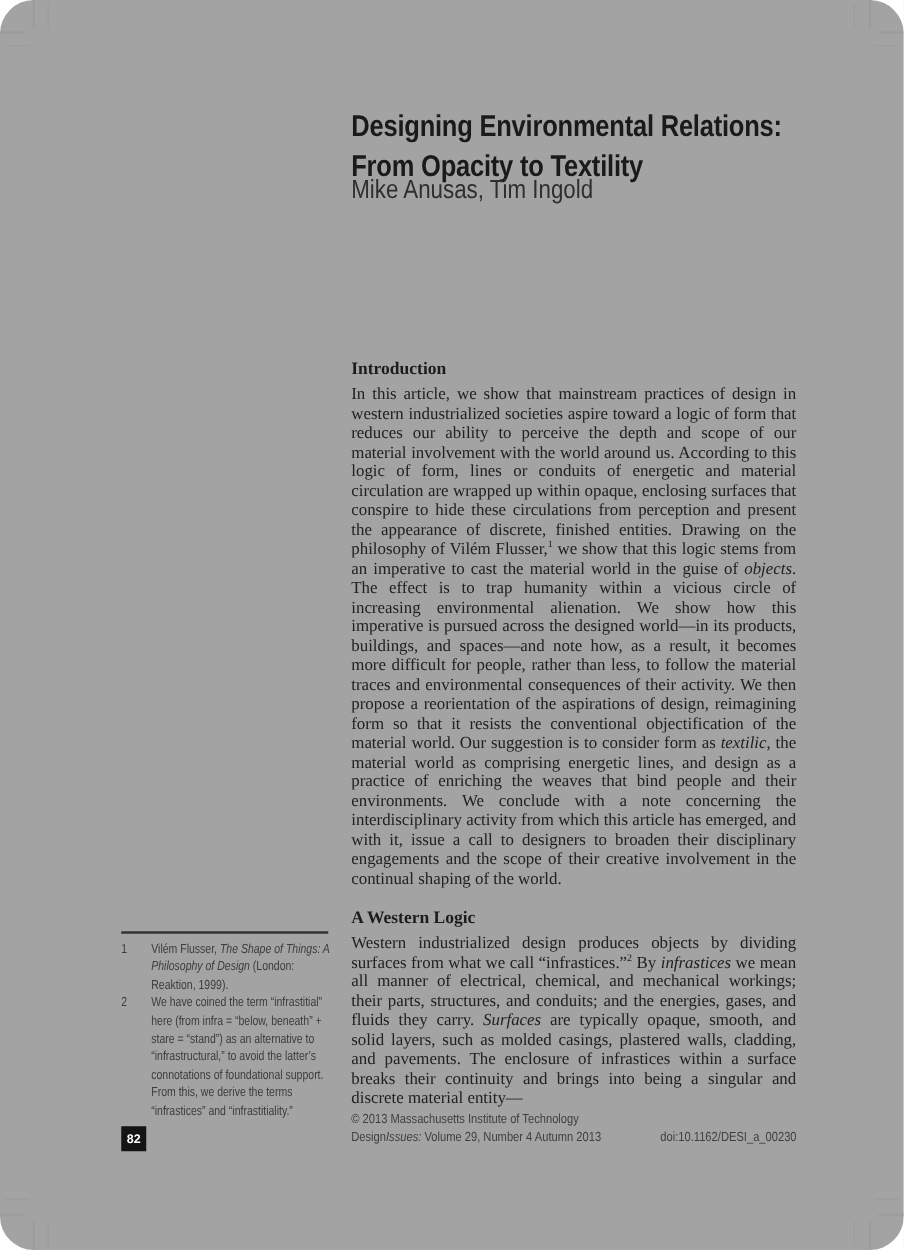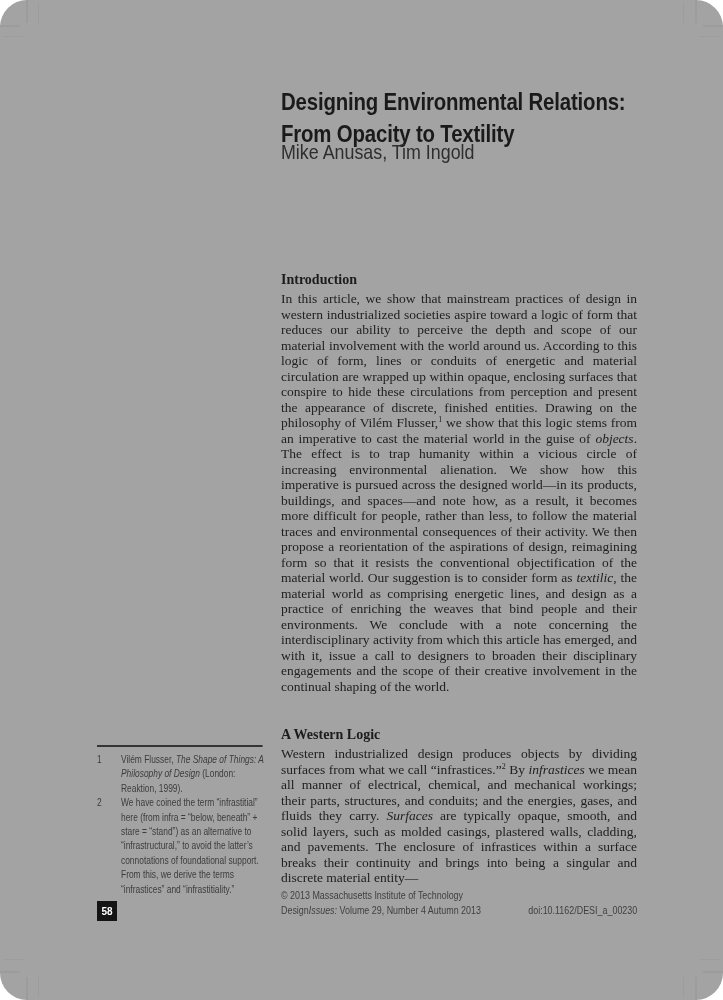--- a/index.html
+++ b/index.html
@@ -30,21 +30,21 @@
          transform:scaleX(0.85);transform-origin:0 0;
          font-family:"Liberation Sans",sans-serif;font-weight:700;
          font-size:24px;line-height:32px;color:#1a1a1a;letter-spacing:-0.2px;}
   .authors{position:absolute;left:281px;top:139px;width:420px;
          transform:scaleX(0.85);transform-origin:0 0;
          font-family:"Liberation Sans",sans-serif;font-weight:400;
          font-size:21px;line-height:26px;color:#2e2e2e;}
 
   
   .section{position:absolute;left:281px;width:356px;}
-  .sec-intro{top:272px;}
+  .sec-intro{top:288px;}
   .sec-flawed{top:727px;}
   .section h2{margin:0 0 3px 0;font-size:14px;line-height:16px;font-weight:700;color:#1c1c1c;}
   .bodypara{margin:0;font-size:13.5px;line-height:15.5px;text-align:justify;color:#212121;}
   .bodypara em{font-style:italic;}
   .bodypara sup{font-size:8px;line-height:0;vertical-align:super;}
 
   
   .footnotes{position:absolute;left:97px;top:745px;width:210px;
              transform:scaleX(0.8);transform-origin:0 0;
              font-family:"Liberation Sans",sans-serif;font-size:10.5px;
@@ -115,15 +115,15 @@
     <div class="fn-item">
       <span class="fn-num">2</span>
       <span class="fn-text"><span>We have coined the term “infrastitial” here (from infra = “below, beneath” + stare = “stand”) as an alternative to “infrastructural,” to avoid the latter’s connotations of foundational support. From this, we derive the terms “infrastices” and “infrastitiality.”</span></span>
     </div>
   </div>
 
   <div class="foot foot-copy">© 2013 Massachusetts Institute of Technology</div>
   <div class="foot foot-journal"><span>Design</span><em>Issues:</em><span>  Volume 29, Number 4  Autumn 2013</span></div>
   <div class="foot foot-doi">doi:10.1162/DESI_a_00230</div>
 
-  <div class="badge">58</div>
+  <div class="badge">82</div>
 
 </div>
 
 </body></html>

